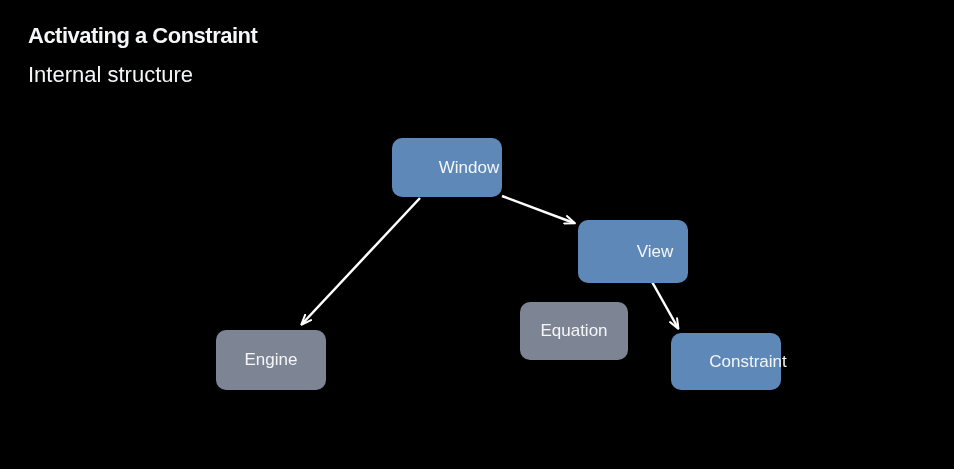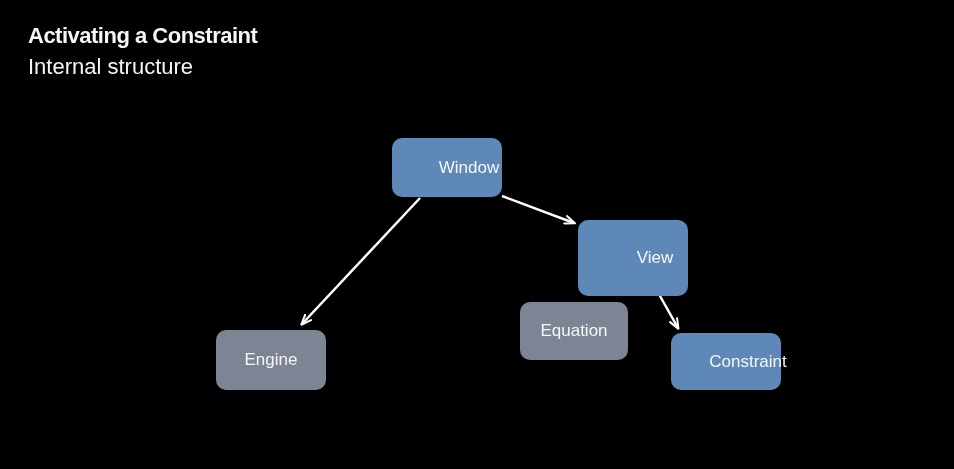--- a/index.html
+++ b/index.html
@@ -29,21 +29,21 @@
     color: var(--text);
     font-size: 22px;
     font-weight: 700;
     letter-spacing: -0.5px;
     line-height: 1.1;
   }
   .subtitle {
     color: var(--text);
     font-size: 22px;
     font-weight: 400;
-    margin-top: 6px;
+    margin-top: 14px;
   }
   .diagram {
     position: absolute;
     left: 0; top: 0;
     width: 954px; height: 469px;
   }
   .edges {
     position: absolute;
     left: 0; top: 0;
     width: 954px; height: 469px;
@@ -54,21 +54,21 @@
     display: flex;
     align-items: center;
     justify-content: center;
     color: var(--text);
     font-size: 17px;
     font-weight: 400;
   }
   .node.blue { background: var(--node-blue); padding-left: 44px; }
   .node.gray { background: var(--node-gray); }
   .node-window     { left: 392px; top: 138px; width: 110px; height: 59px; }
-  .node-view       { left: 578px; top: 220px; width: 110px; height: 76px; }
+  .node-view       { left: 578px; top: 220px; width: 110px; height: 63px; }
   .node-engine     { left: 216px; top: 330px; width: 110px; height: 60px; }
   .node-equation   { left: 520px; top: 302px; width: 108px; height: 58px; }
   .node-constraint { left: 643px; top: 333px; width: 110px; height: 57px; margin-left: 28px; }
 </style>
 </head>
 <body>
 
 <div class="slide">
 
   <div class="header">

